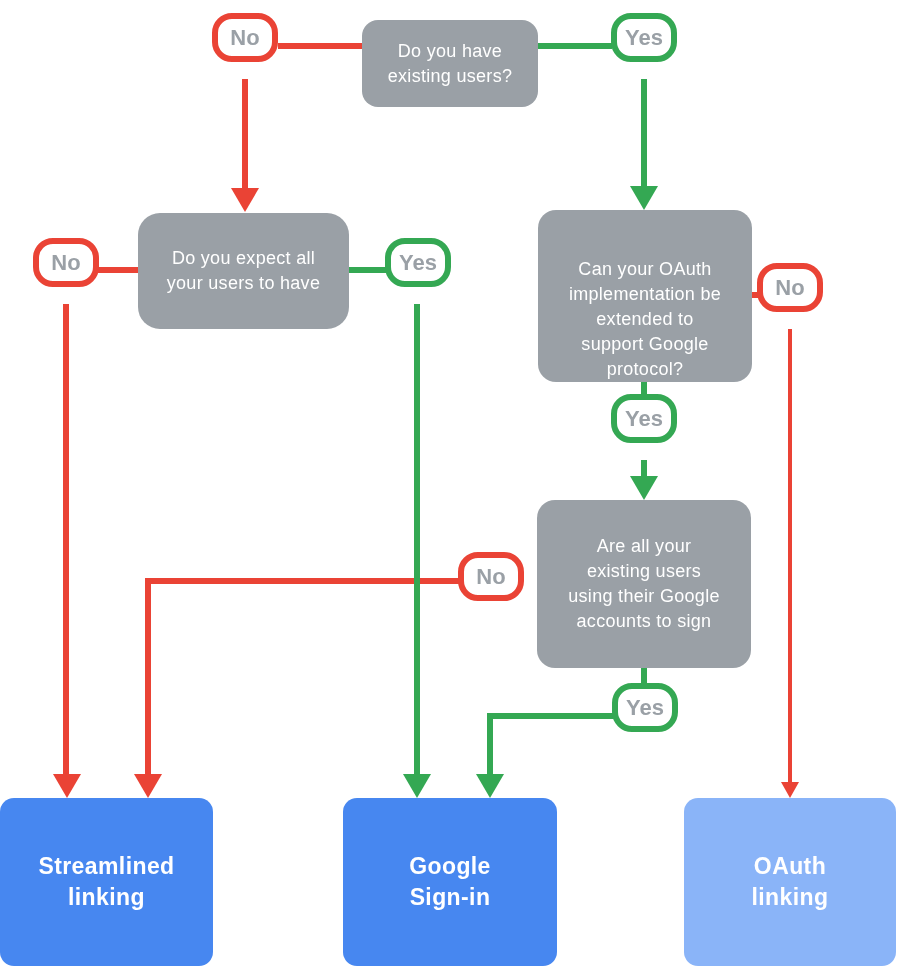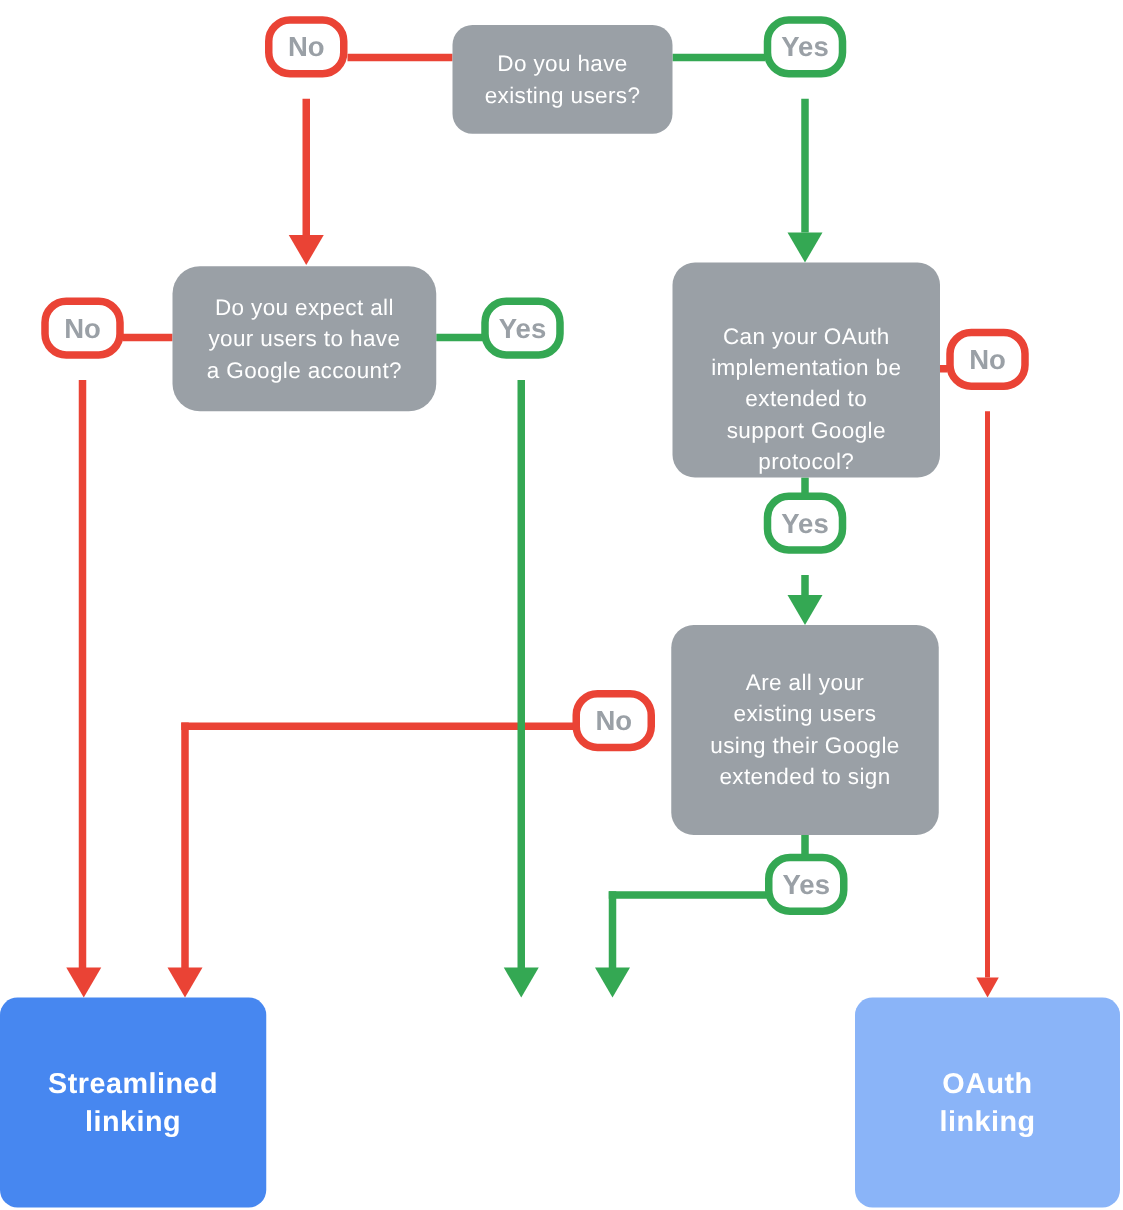--- a/index.html
+++ b/index.html
@@ -122,36 +122,35 @@
   <div class="arrow green-a" style="left:476px; top:774px;"></div>
 
   <div class="qbox" style="left:362px; top:20px; width:176px; height:87px; border-radius:16px;">
     <div>Do you have</div>
     <div>existing users?</div>
   </div>
 
   <div class="qbox" style="left:138px; top:213px; width:211px; height:116px;border-radius:22px;">
     <div>Do you expect all</div>
     <div>your users to have</div>
-    <div>a Google account?</div>
   </div>
 
   <div class="qbox" style="left:538px; top:210px; width:214px; height:172px;justify-content:flex-end;">
     <div>Can your OAuth</div>
     <div>implementation be</div>
     <div>extended to</div>
     <div>support Google</div>
     <div>protocol?</div>
   </div>
 
   <div class="qbox" style="left:537px; top:500px; width:214px; height:168px;">
     <div>Are all your</div>
     <div>existing users</div>
     <div>using their Google</div>
-    <div>extended to sign</div>
+    <div>accounts to sign</div>
   </div>
 
   <div class="pill red-b" style="left:212px; top:13px;">
     <span>No</span>
   </div>
   <div class="pill green-b" style="left:611px; top:13px;">
     <span>Yes</span>
   </div>
   <div class="pill red-b" style="left:33px; top:238px;">
     <span>No</span>
@@ -169,18 +168,22 @@
     <span>No</span>
   </div>
   <div class="pill green-b" style="left:612px; top:683px;">
     <span>Yes</span>
   </div>
 
   <div class="result blue-bg" style="left:0px; top:798px; width:213px; height:168px;">
     <div>Streamlined</div>
     <div>linking</div>
   </div>
+  <div class="result blue-bg" style="left:343px; top:798px; width:214px; height:168px;">
+    <div>Google</div>
+    <div>Sign-in</div>
+  </div>
   <div class="result lblue-bg" style="left:684px; top:798px; width:212px; height:168px;">
     <div>OAuth</div>
     <div>linking</div>
   </div>
 
 </div>
 
 </body></html>

